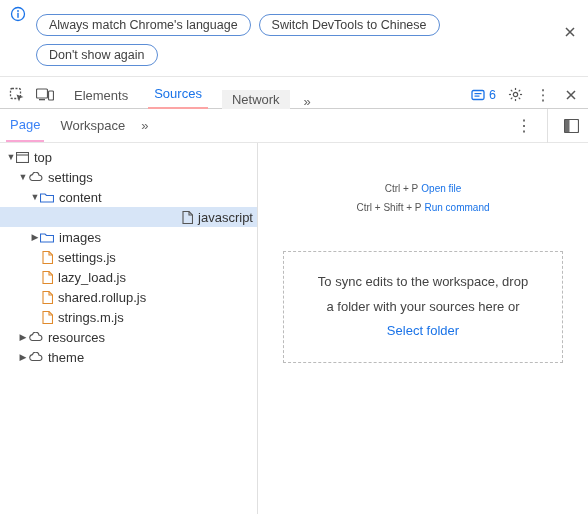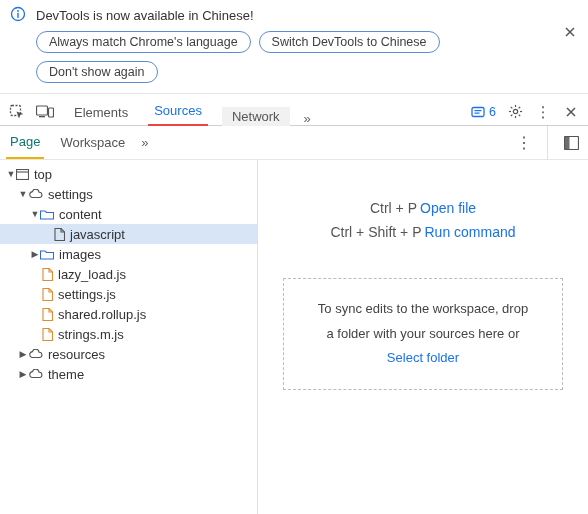--- a/index.html
+++ b/index.html
@@ -12,69 +12,68 @@
   .banner-title { font-size: 13px; color: #333; padding-top: 2px; }
   .pill-row { display: flex; flex-wrap: wrap; gap: 8px; margin-top: 8px; }
   .pill { border: 1px solid #5b8dd6; color: #404040; border-radius: 14px; padding: 3px 12px; font-size: 12.5px; cursor: pointer; background: #fff; }
 
   
   .toolbar { display: flex; align-items: center; padding: 4px 8px 0 8px; border-bottom: 1px solid #cfcfcf; height: 32px; gap: 4px; }
   .tb-segment { display:flex; align-items:center; gap:10px; }
   .tb-icon { display:flex; align-items:center; justify-content:center; width:18px; height:18px; cursor:pointer; }
   .tabset { display:flex; align-items:flex-end; gap:14px; margin-left: 10px; justify-content: flex-end; }
   .tab { padding: 6px 6px; cursor:pointer; color:#555; }
-  .tab.active { color:#1a73e8; border-bottom: 2px solid #ef4444; }
+  .tab.active { color:#1a73e8; border-bottom: 2px solid #fca5a5; }
   .tab.network { background:#f1f1f1; padding:2px 10px; }
   .tb-spacer { flex:1; }
   .chev-more { display:flex; align-items:center; cursor:pointer; color:#666; }
   .right-icons { display:flex; align-items:center; gap:10px; margin-left:8px; }
   .issue { display:flex; align-items:center; gap:4px; color:#1a73e8; cursor:pointer; font-size:12.5px; }
 
   
   .subbar { display:flex; align-items:center; height:34px; border-bottom:1px solid #e6e6e6; padding: 0 6px; }
   .subtabs { display:flex; gap:12px; align-items:center; }
   .subtab { padding: 8px 4px; cursor:pointer; color:#555; }
-  .subtab.active { color:#0f766e; border-bottom: 2px solid #eab308; }
+  .subtab.active { color:#3b82f6; border-bottom: 2px solid #f9a8d4; }
   .sub-right { display:flex; align-items:center; gap:4px; margin-left:auto; }
   .vr { width:1px; height: 34px; background:#e0e0e0; margin: 0 8px; }
   .sub-icon { width:22px; height:22px; display:flex; align-items:center; justify-content:center; cursor:pointer; }
   .sub-dots { font-size:16px; color:#555; cursor:pointer; width: 22px; text-align:center;}
 
   
   .body { display:flex; height: calc(514px - 65px - 32px - 34px); }
   .left { width: 258px; border-right: 1px solid #e0e0e0; padding: 4px 0; overflow:auto; }
   .right { flex:1; padding: 40px 10px 10px 10px; display:flex; flex-direction:column; align-items:center; }
 
   
   .tree { font-size: 13px; color:#333; }
   .node { display:flex; align-items:center; height:20px; padding: 0 4px; cursor:pointer; }
-  .node.sel { background:#d7e5f7; }
+  .node.sel { background:#d7e5f7;justify-content:flex-end; }
   .caret { width: 10px; display:inline-flex; justify-content:center; color:#555; font-size:9px; }
   .gap { display:inline-block; }
   .node-icon { display:inline-flex; margin-right:5px; }
   .node-label {}
 
   
-  .shortcut-row { display:flex; align-items:center; gap:3px; margin-bottom:8px; font-size:14px; }
+  .shortcut-row { display:flex; align-items:center; gap:3px; margin-bottom:8px; font-size:10px; }
   .shortcut-keys { color:#555; }
   .link { color:#1a73e8; cursor:pointer; }
   .dropzone { margin-top: 30px; border: 1px dashed #bbb; width: 280px; padding: 18px 14px; text-align:center; color:#444; line-height: 1.9; }
 </style>
 </head>
 <body>
 
 <div class="banner">
   <span class="info-icon">
     <svg width="16" height="16" viewBox="0 0 16 16">
         <circle cx="8" cy="8" r="6.5" fill="none" stroke="#1a73e8" stroke-width="1.3"></circle>
         <circle cx="8" cy="5" r="0.9" fill="#1a73e8"></circle>
         <rect x="7.3" y="6.8" width="1.4" height="5" fill="#1a73e8"></rect>
       </svg>
   </span>
-  <div class="banner-title">DevTools is now available in Chinese!</div>
   <div class="pill-row">
     <div class="pill">Always match Chrome's language</div>
     <div class="pill">Switch DevTools to Chinese</div>
     <div class="pill">Don't show again</div>
   </div>
   <div class="banner-close">
     <svg width="12" height="12" viewBox="0 0 12 12">
         <path d="M2 2 L10 10 M10 2 L2 10" stroke="#555" stroke-width="1.5"></path>
       </svg>
   </div>
@@ -215,31 +214,31 @@
       </div>
 
       <div class="node">
         <span class="gap" style="width:38px"></span>
         <span class="node-icon">
           <svg width="11" height="13" viewBox="0 0 11 13">
               <path d="M1 0.5 L7 0.5 L10.5 4 L10.5 12.5 L1 12.5 Z" fill="none" stroke="#e08a2c" stroke-width="1.1"></path>
               <path d="M7 0.5 L7 4 L10.5 4" fill="none" stroke="#e08a2c" stroke-width="1.1"></path>
             </svg>
         </span>
+        <span class="node-label">settings.js</span>
+      </div>
+      <div class="node">
+        <span class="gap" style="width:38px"></span>
+        <span class="node-icon">
+          <svg width="11" height="13" viewBox="0 0 11 13">
+              <path d="M1 0.5 L7 0.5 L10.5 4 L10.5 12.5 L1 12.5 Z" fill="none" stroke="#e08a2c" stroke-width="1.1"></path>
+              <path d="M7 0.5 L7 4 L10.5 4" fill="none" stroke="#e08a2c" stroke-width="1.1"></path>
+            </svg>
+        </span>
         <span class="node-label">lazy_load.js</span>
-      </div>
-      <div class="node">
-        <span class="gap" style="width:38px"></span>
-        <span class="node-icon">
-          <svg width="11" height="13" viewBox="0 0 11 13">
-              <path d="M1 0.5 L7 0.5 L10.5 4 L10.5 12.5 L1 12.5 Z" fill="none" stroke="#e08a2c" stroke-width="1.1"></path>
-              <path d="M7 0.5 L7 4 L10.5 4" fill="none" stroke="#e08a2c" stroke-width="1.1"></path>
-            </svg>
-        </span>
-        <span class="node-label">settings.js</span>
       </div>
       <div class="node">
         <span class="gap" style="width:38px"></span>
         <span class="node-icon">
           <svg width="11" height="13" viewBox="0 0 11 13">
               <path d="M1 0.5 L7 0.5 L10.5 4 L10.5 12.5 L1 12.5 Z" fill="none" stroke="#e08a2c" stroke-width="1.1"></path>
               <path d="M7 0.5 L7 4 L10.5 4" fill="none" stroke="#e08a2c" stroke-width="1.1"></path>
             </svg>
         </span>
         <span class="node-label">shared.rollup.js</span>

